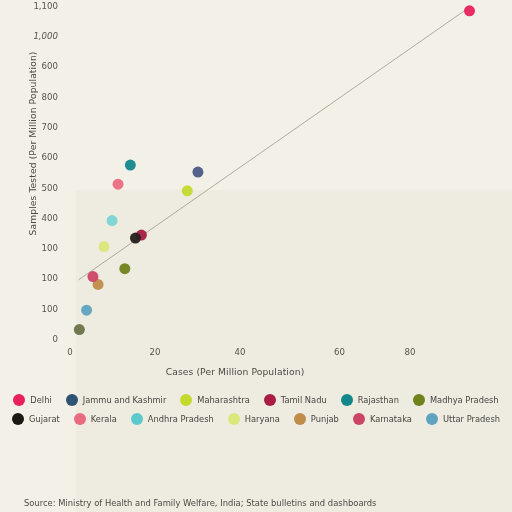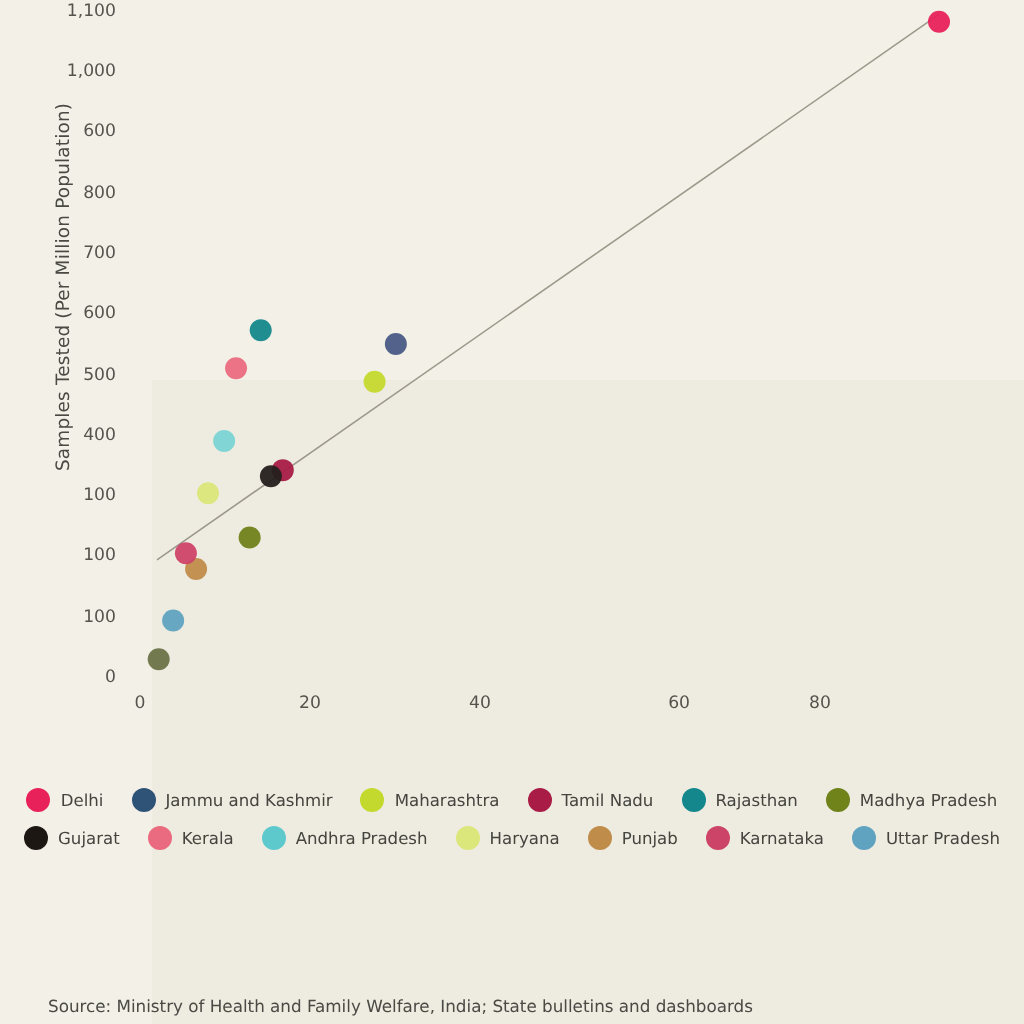--- a/index.html
+++ b/index.html
@@ -75,33 +75,34 @@
         <circle cx="104" cy="246.585" r="5.5" fill="#dbe77a" opacity="0.95"></circle>
         <circle cx="98.05" cy="284.46" r="5.5" fill="#c08c4a" opacity="0.95"></circle>
         <circle cx="92.95" cy="276.582" r="5.5" fill="#cd4469" opacity="0.95"></circle>
         <circle cx="86.575" cy="310.215" r="5.5" fill="#5fa3c0" opacity="0.95"></circle>
         <circle cx="79.35" cy="329.607" r="5.5" fill="#6b7347" opacity="0.95"></circle>
       </svg>
   </div>
 
   <div class="axis-title" id="y-axis-title">Samples Tested (Per Million Population)</div>
 
+  <div class="axis-title" id="x-axis-title">Cases (Per Million Population)</div>
 
   <div id="y-tick-layer">
       <div class="tick-label ytick" style="left: 18px; top: 334px;">0</div>
       <div class="tick-label ytick" style="left: 18px; top: 303.7px;">100</div>
       <div class="tick-label ytick" style="left: 18px; top: 273.4px;">100</div>
       <div class="tick-label ytick" style="left: 18px; top: 243.1px;">100</div>
       <div class="tick-label ytick" style="left: 18px; top: 212.8px;">400</div>
       <div class="tick-label ytick" style="left: 18px; top: 182.5px;">500</div>
       <div class="tick-label ytick" style="left: 18px; top: 152.2px;">600</div>
       <div class="tick-label ytick" style="left: 18px; top: 121.9px;">700</div>
       <div class="tick-label ytick" style="left: 18px; top: 91.6px;">800</div>
       <div class="tick-label ytick" style="left: 18px; top: 61.3px;">600</div>
-      <div class="tick-label ytick" style="left: 18px; top: 31px;">1,000</div>
+      <div class="tick-label ytick" style="left: 18px; top: 31px; font-style: italic;">1,000</div>
       <div class="tick-label ytick" style="left: 18px; top: 0.7px;">1,100</div>
     </div>
   <div id="x-tick-layer">
       <div class="tick-label xtick" style="left: 50px; top: 347px;">0</div>
       <div class="tick-label xtick" style="left: 135px; top: 347px;">20</div>
       <div class="tick-label xtick" style="left: 220px; top: 347px;">40</div>
       <div class="tick-label xtick" style="left: 305px; top: 347px; text-align: right;">60</div>
       <div class="tick-label xtick" style="left: 390px; top: 347px;">80</div>
     </div>
 

